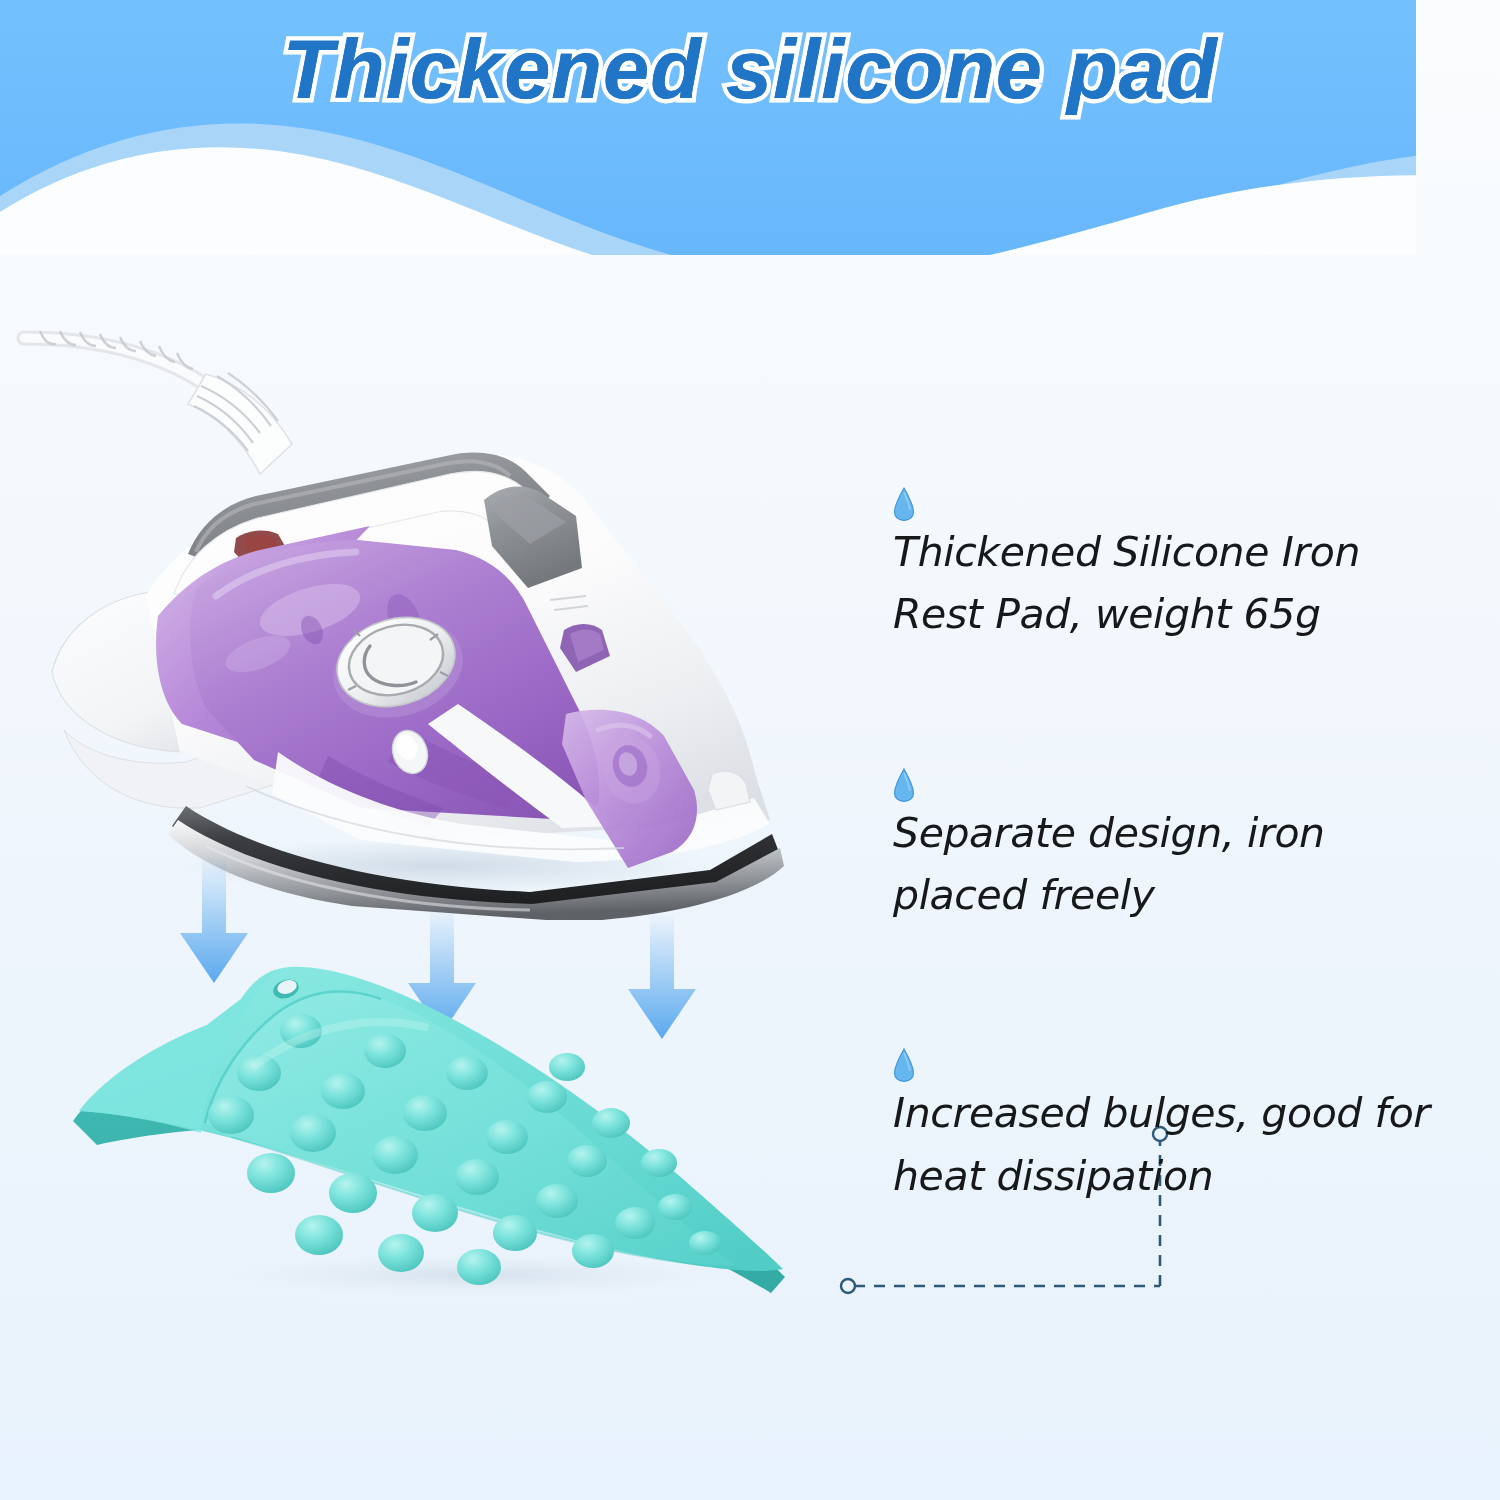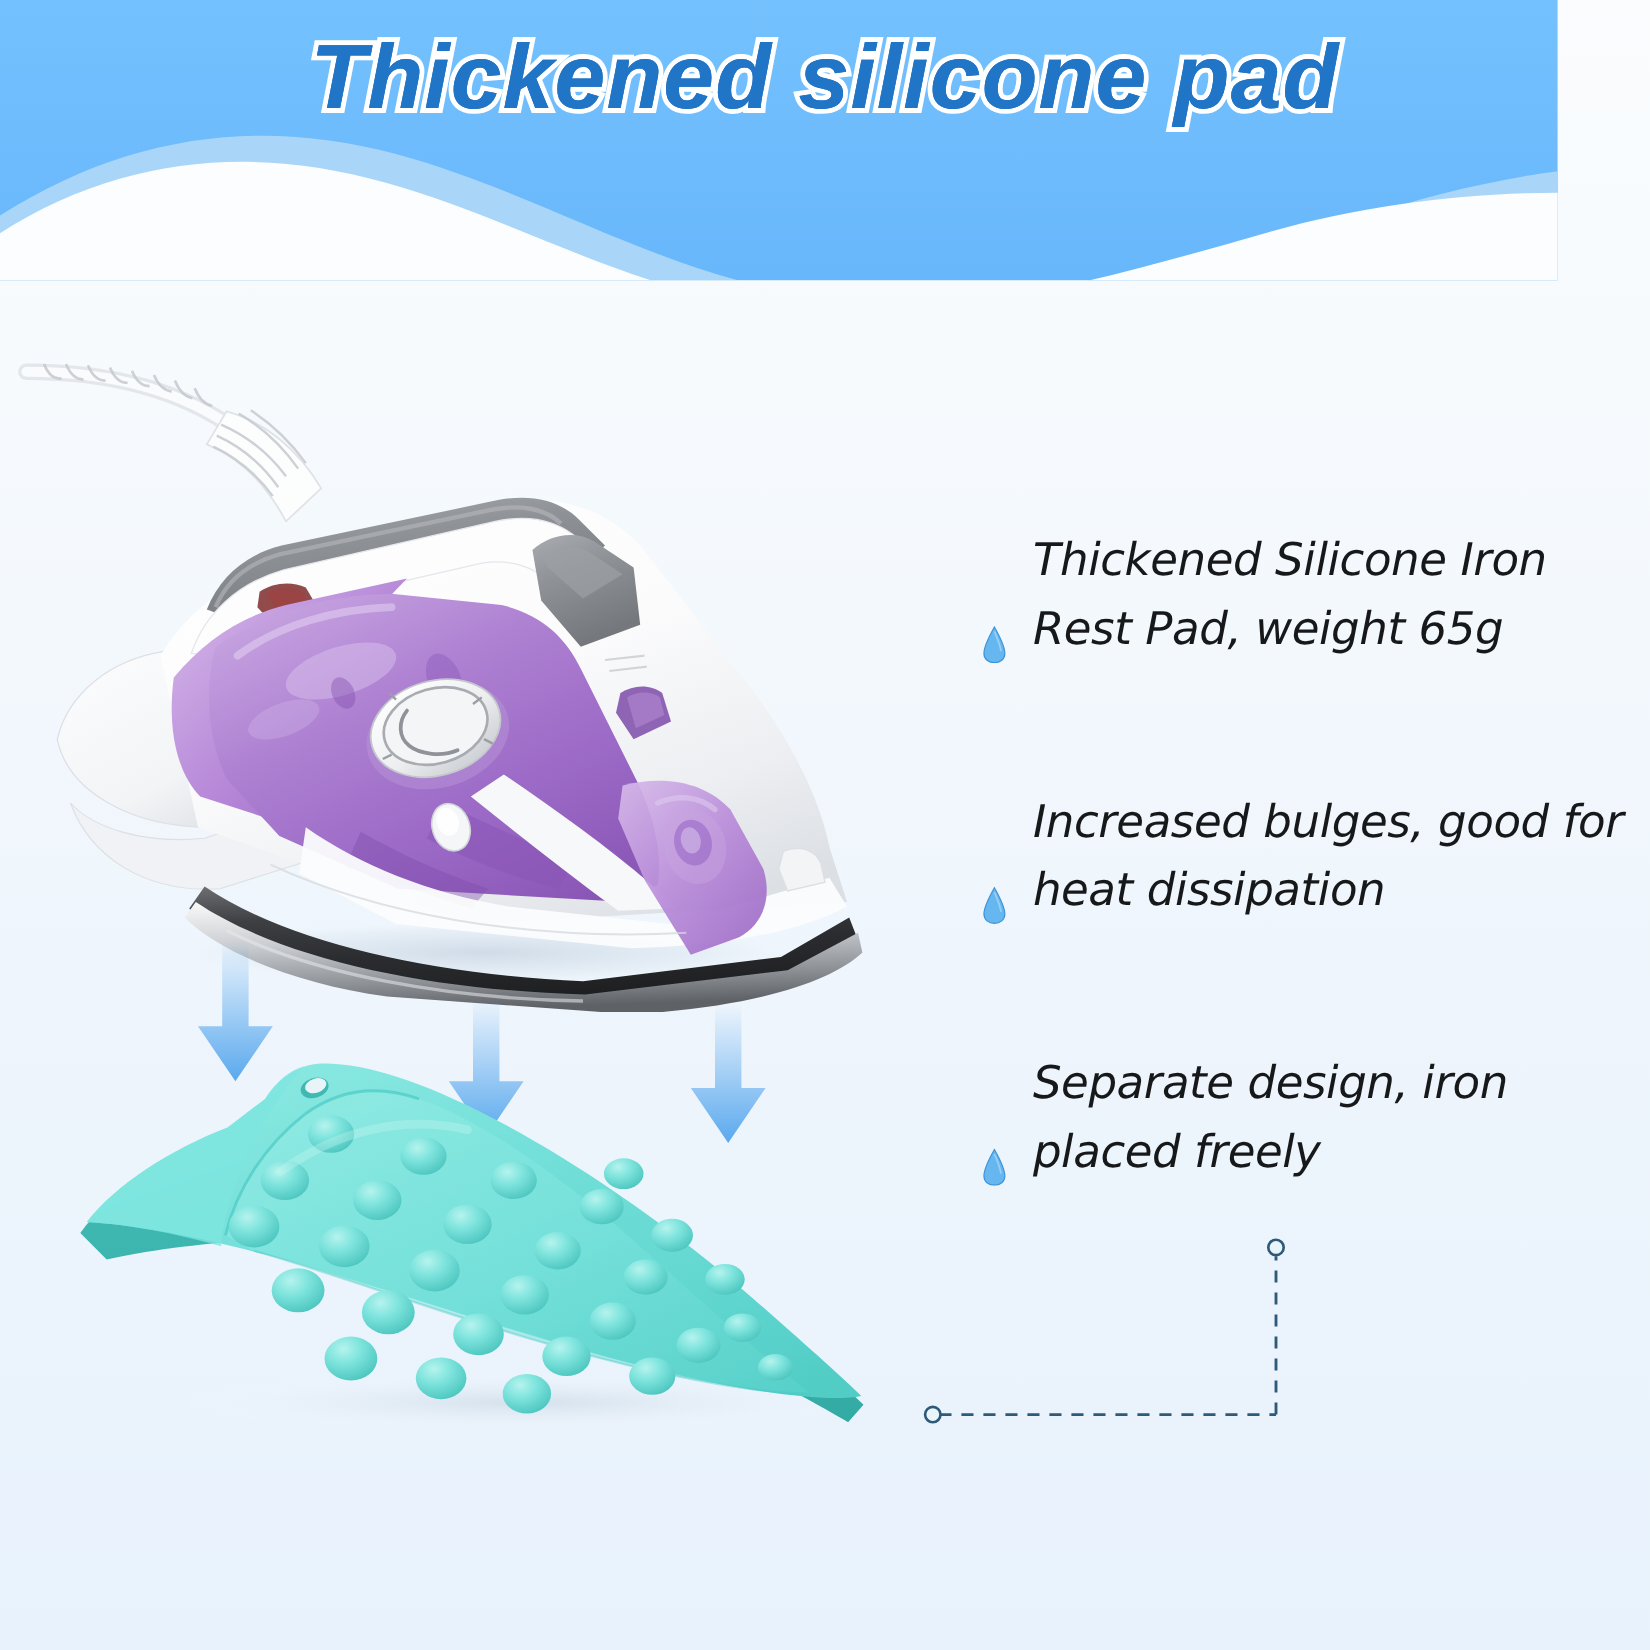--- a/index.html
+++ b/index.html
@@ -46,21 +46,21 @@
   .stage { position:absolute; left:0; top:255px; width:1500px; height:1245px; }
   .iron-wrap { position:absolute; left:10px; top:45px; width:830px; height:620px; }
   .pad-wrap  { position:absolute; left:55px; top:700px; width:830px; height:360px; }
   .arrows-wrap { position:absolute; left:180px; top:600px; width:560px; height:200px; }
   .callout-wrap { position:absolute; left:810px; top:855px; width:420px; height:200px; }
 
   
   .bullets {
     position:absolute; left:893px; top:478px; width:600px;
   }
-  .bullet { display:flex; align-items:flex-end; margin-bottom:113px; }
+  .bullet { display:flex; align-items:flex-start; margin-bottom:113px;flex-direction:column; }
   .bullet:last-child { margin-bottom:0; }
   .bullet-marker {
     flex:0 0 auto; width:22px; height:34px; margin-right:24px; margin-top:9px;
   }
   .bullet-text {
     font-family:"DejaVu Sans", sans-serif;
     font-size:41px;
     font-style:italic;
     color:#16181a;
     line-height:1.52;
@@ -394,23 +394,23 @@
       <path d="M11,5 C13.6,11 16.4,18 17,23" stroke="#a8d8f7" stroke-width="1.6" fill="none" opacity="0.75"></path>
     </svg>
     <div class="bullet-text">Thickened Silicone Iron Rest Pad, weight 65g</div>
   </div>
 
   <div class="bullet">
     <svg class="bullet-marker" viewBox="0 0 22 34">
       <path d="M11,1 C15.5,9 20.5,19 20.5,25 C20.5,30.2 16.3,33.4 11,33.4 C5.7,33.4 1.5,30.2 1.5,25 C1.5,19 6.5,9 11,1 Z" fill="#66b6f0" stroke="#3f94d8" stroke-width="1.1"></path>
       <path d="M11,5 C13.6,11 16.4,18 17,23" stroke="#a8d8f7" stroke-width="1.6" fill="none" opacity="0.75"></path>
     </svg>
-    <div class="bullet-text">Increased bulges, good for heat dissipation</div>
+    <div class="bullet-text">Separate design, iron placed freely</div>
   </div>
 
   <div class="bullet">
     <svg class="bullet-marker" viewBox="0 0 22 34">
       <path d="M11,1 C15.5,9 20.5,19 20.5,25 C20.5,30.2 16.3,33.4 11,33.4 C5.7,33.4 1.5,30.2 1.5,25 C1.5,19 6.5,9 11,1 Z" fill="#66b6f0" stroke="#3f94d8" stroke-width="1.1"></path>
       <path d="M11,5 C13.6,11 16.4,18 17,23" stroke="#a8d8f7" stroke-width="1.6" fill="none" opacity="0.75"></path>
     </svg>
-    <div class="bullet-text">Separate design, iron placed freely</div>
+    <div class="bullet-text">Increased bulges, good for heat dissipation</div>
   </div>
 </div>
 
 </body></html>

